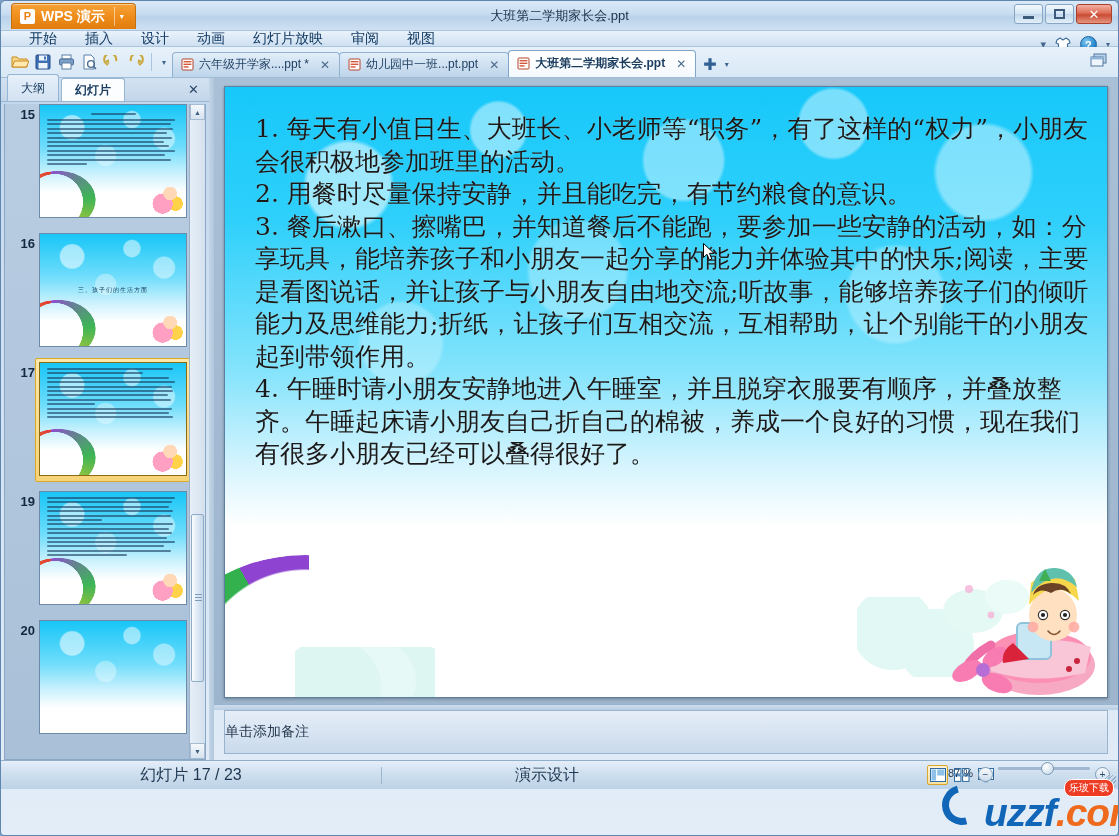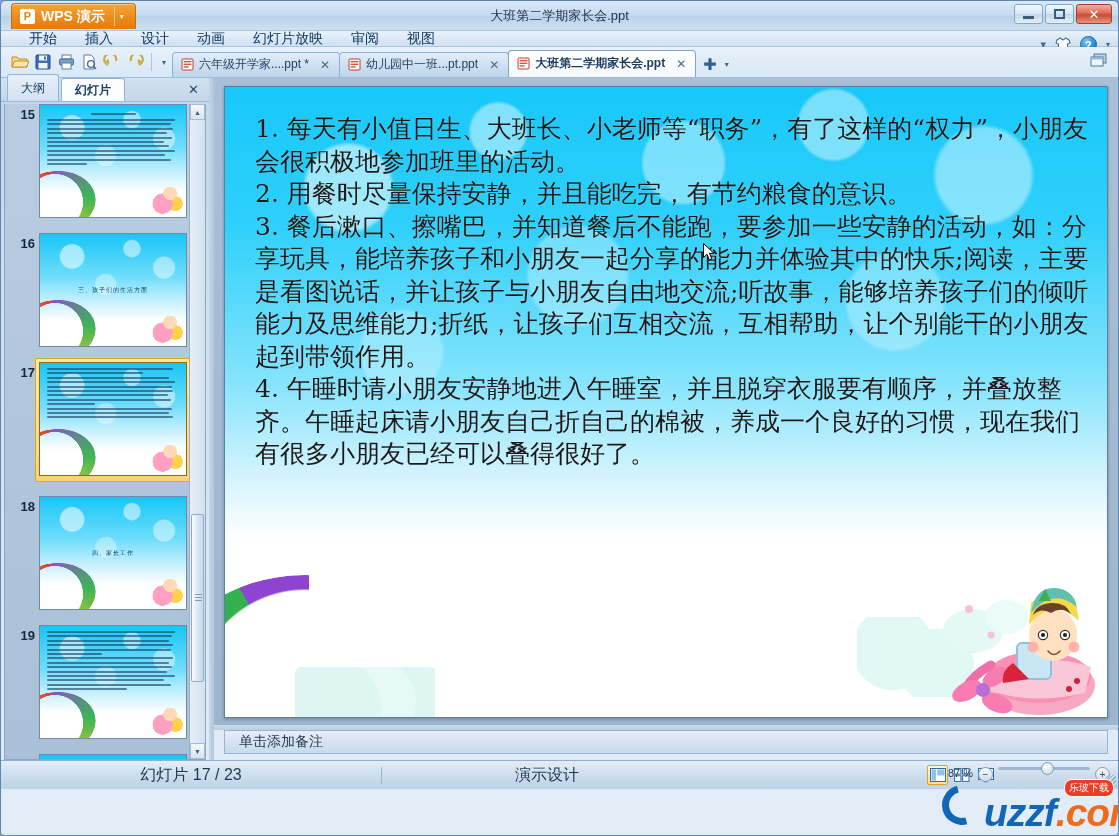--- a/index.html
+++ b/index.html
@@ -251,23 +251,23 @@
     position:absolute; left:30px; right:18px; top:26px;
     font-family: "DejaVu Serif", "Liberation Serif", serif;
     font-size:25px; line-height:1.30; color:#1a1a1a;
     text-shadow: 0 0 1px rgba(255,255,255,.45);
   }
   .slide-text p { margin:0; }
   .cursor-arrow { position:absolute; left:478px; top:156px; width:12px; height:19px; }
 
   .notes-split { height:6px; background: linear-gradient(180deg,#ccdcec,#bacfe2); border-top:1px solid #98b3cd;}
   .notes {
-    height:24px; background: linear-gradient(180deg,#e6eef8,#c9daec);
+    height:44px; background: linear-gradient(180deg,#e6eef8,#c9daec);
     border:1px solid #9ab4cd; margin:0 10px 6px 10px;
-    display:flex; align-items:center; padding-left:14px;
+    display:flex; align-items:center; 
     font-size:14px; color:#2a3d52;
   }
 
   
   .statusbar {
     position:relative; height:29px;
     background: linear-gradient(180deg,#e4eefa 0%, #cfdfee 45%, #bcd2e6 100%);
     border-top:1px solid #90afcb;
     display:flex; align-items:center;
   }
@@ -499,29 +499,20 @@
                   <div class="mini-line" style="width:36%"></div>
                 <div class="mini-line" style="width:94%"></div>
                   <div class="mini-line" style="width:92%"></div>
                 <div class="mini-line" style="width:95%"></div>
               </div>
               <div class="mini-rainbow"></div>
                 <div class="mini-char"></div>
             </div>
           </div>
 
-          <div class="thumb-row" style="margin-top:14px;">
-            <span class="thumb-num">18</span>
-            <div class="thumb-box">
-              <div class="mini-bg"></div>
-              <div class="mini-title">四、家长工作</div>
-              <div class="mini-rainbow"></div>
-                <div class="mini-char"></div>
-            </div>
-          </div>
 
           <div class="thumb-row" style="margin-top:9px;">
             <span class="thumb-num">19</span>
             <div class="thumb-box">
               <div class="mini-bg"></div>
               <div class="mini-lines" style="top:5px">
                 <div class="mini-line" style="width:96%"></div>
                   <div class="mini-line" style="width:94%"></div>
                 <div class="mini-line" style="width:92%"></div>
                   <div class="mini-line" style="width:95%"></div>

